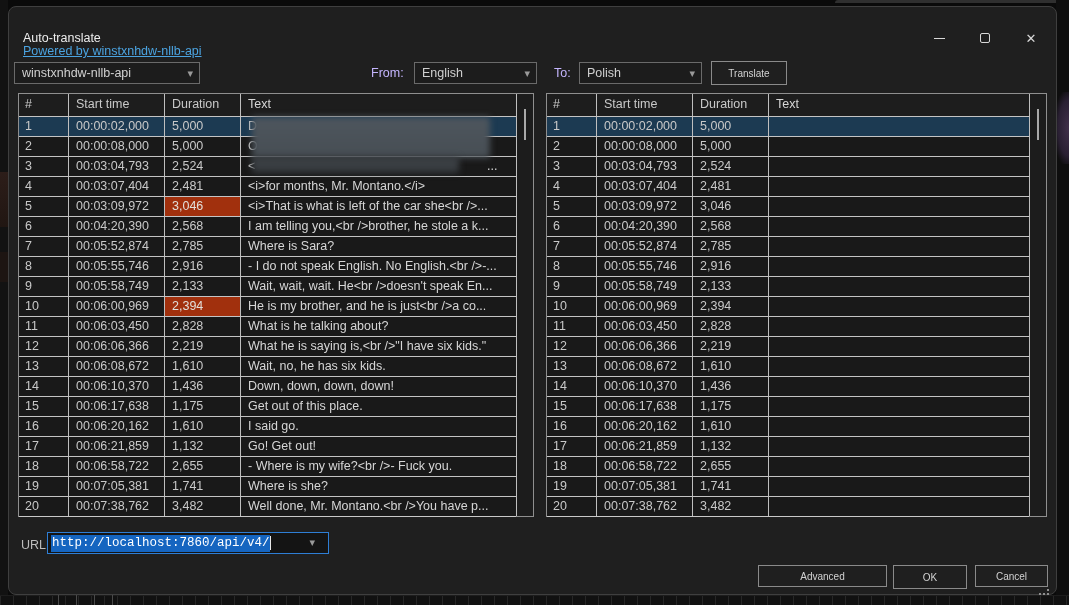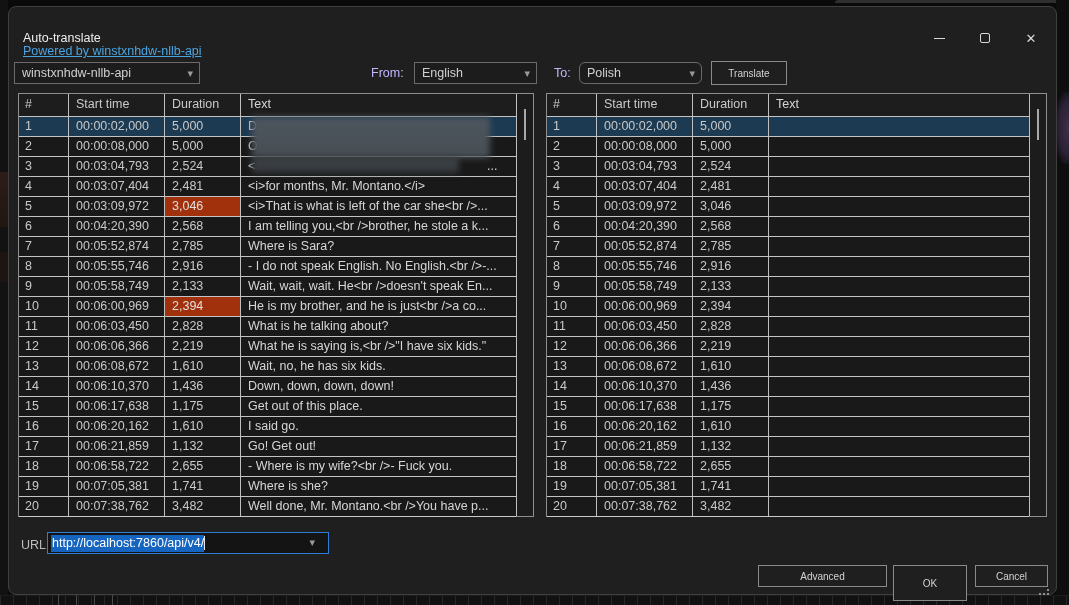--- a/index.html
+++ b/index.html
@@ -36,21 +36,21 @@
 
   .link { position:absolute; left:14px; top:37px; font-size:12.5px; color:#4ba3e0;
           text-decoration:underline; }
 
   
   .select { position:absolute; height:22px; background:#1c1c1c; border:1px solid #6a6a6a;
             font-size:12.5px; color:#d0d0d0; line-height:20px; padding-left:7px; }
   .select .arrow { position:absolute; right:6px; top:0; line-height:20px; font-size:11px; color:#9a9a9a; }
   .sel-engine { left:5px;   top:55px; width:186px; }
   .sel-from   { left:405px; top:55px; width:123px; }
-  .sel-to     { left:570px; top:55px; width:123px;border-radius:6px; }
+  .sel-to     { left:570px; top:55px; width:123px; }
   .lbl { position:absolute; font-size:12.5px; color:#c4b5fd; }
   .lbl-from { left:362px; top:59px; }
   .lbl-to   { left:545px; top:59px; }
   .btn { background:#1f1f1f; border:1px solid #8a8a8a; color:#d2d2d2; font-size:10px;
          display:flex; align-items:center; justify-content:center;
          font-family:"Liberation Sans", sans-serif; }
   .btn-translate { position:absolute; left:702px; top:54px; width:76px; height:24px; }
 
   
   .stable { position:absolute; top:86px; height:424px; background:#191919;
@@ -81,27 +81,27 @@
              filter:blur(3px); border-radius:2px; }
   .redact2 { position:absolute; left:233px; top:63px; width:207px; height:16px;
              background:linear-gradient(180deg,#3f4449,#34383c);
              filter:blur(3px); border-radius:2px; }
 
   
   .lbl-url { left:12px; top:531px; color:#bdbdbd; }
   .url-combo { position:absolute; left:38px; top:525px; width:282px; height:22px;
                background:#141414; border:1px solid #2e7ed5; display:flex; align-items:center;
                padding-left:3px; }
-  .url-text { font-size:12.5px; color:#ffffff; background:#1565c0; padding:1px 0 2px 1px; }
+  .url-text { font-size:12.5px; color:#ffffff; background:#1565c0; padding:1px 0 2px 1px;font-family:Liberation Mono, monospace; }
   .url-caret { width:1px; height:14px; background:#e8e8e8; }
   .url-combo .arrow { position:absolute; right:13px; top:3px; font-size:11px; color:#9a9a9a; }
 
   
   .btn-advanced { position:absolute; left:749px; top:558px; width:129px; height:22px; }
-  .btn-ok       { position:absolute; left:884px; top:558px; width:74px;  height:36px; }
+  .btn-ok       { position:absolute; left:884px; top:558px; width:74px;  height:24px; }
   .btn-cancel   { position:absolute; left:966px; top:558px; width:73px;  height:22px; }
   .grip { position:absolute; left:1031px; top:579px; width:9px; height:9px; }
   .grip i { position:absolute; width:2px; height:2px; background:#8f8f8f; }
   .grip i:nth-child(1){ right:0; bottom:0; } .grip i:nth-child(2){ right:4px; bottom:0; }
   .grip i:nth-child(3){ right:0; bottom:4px; } .grip i:nth-child(4){ right:8px; bottom:0; }
 </style>
 </head>
 <body>
 
 <div class="bg-top-line"></div>

